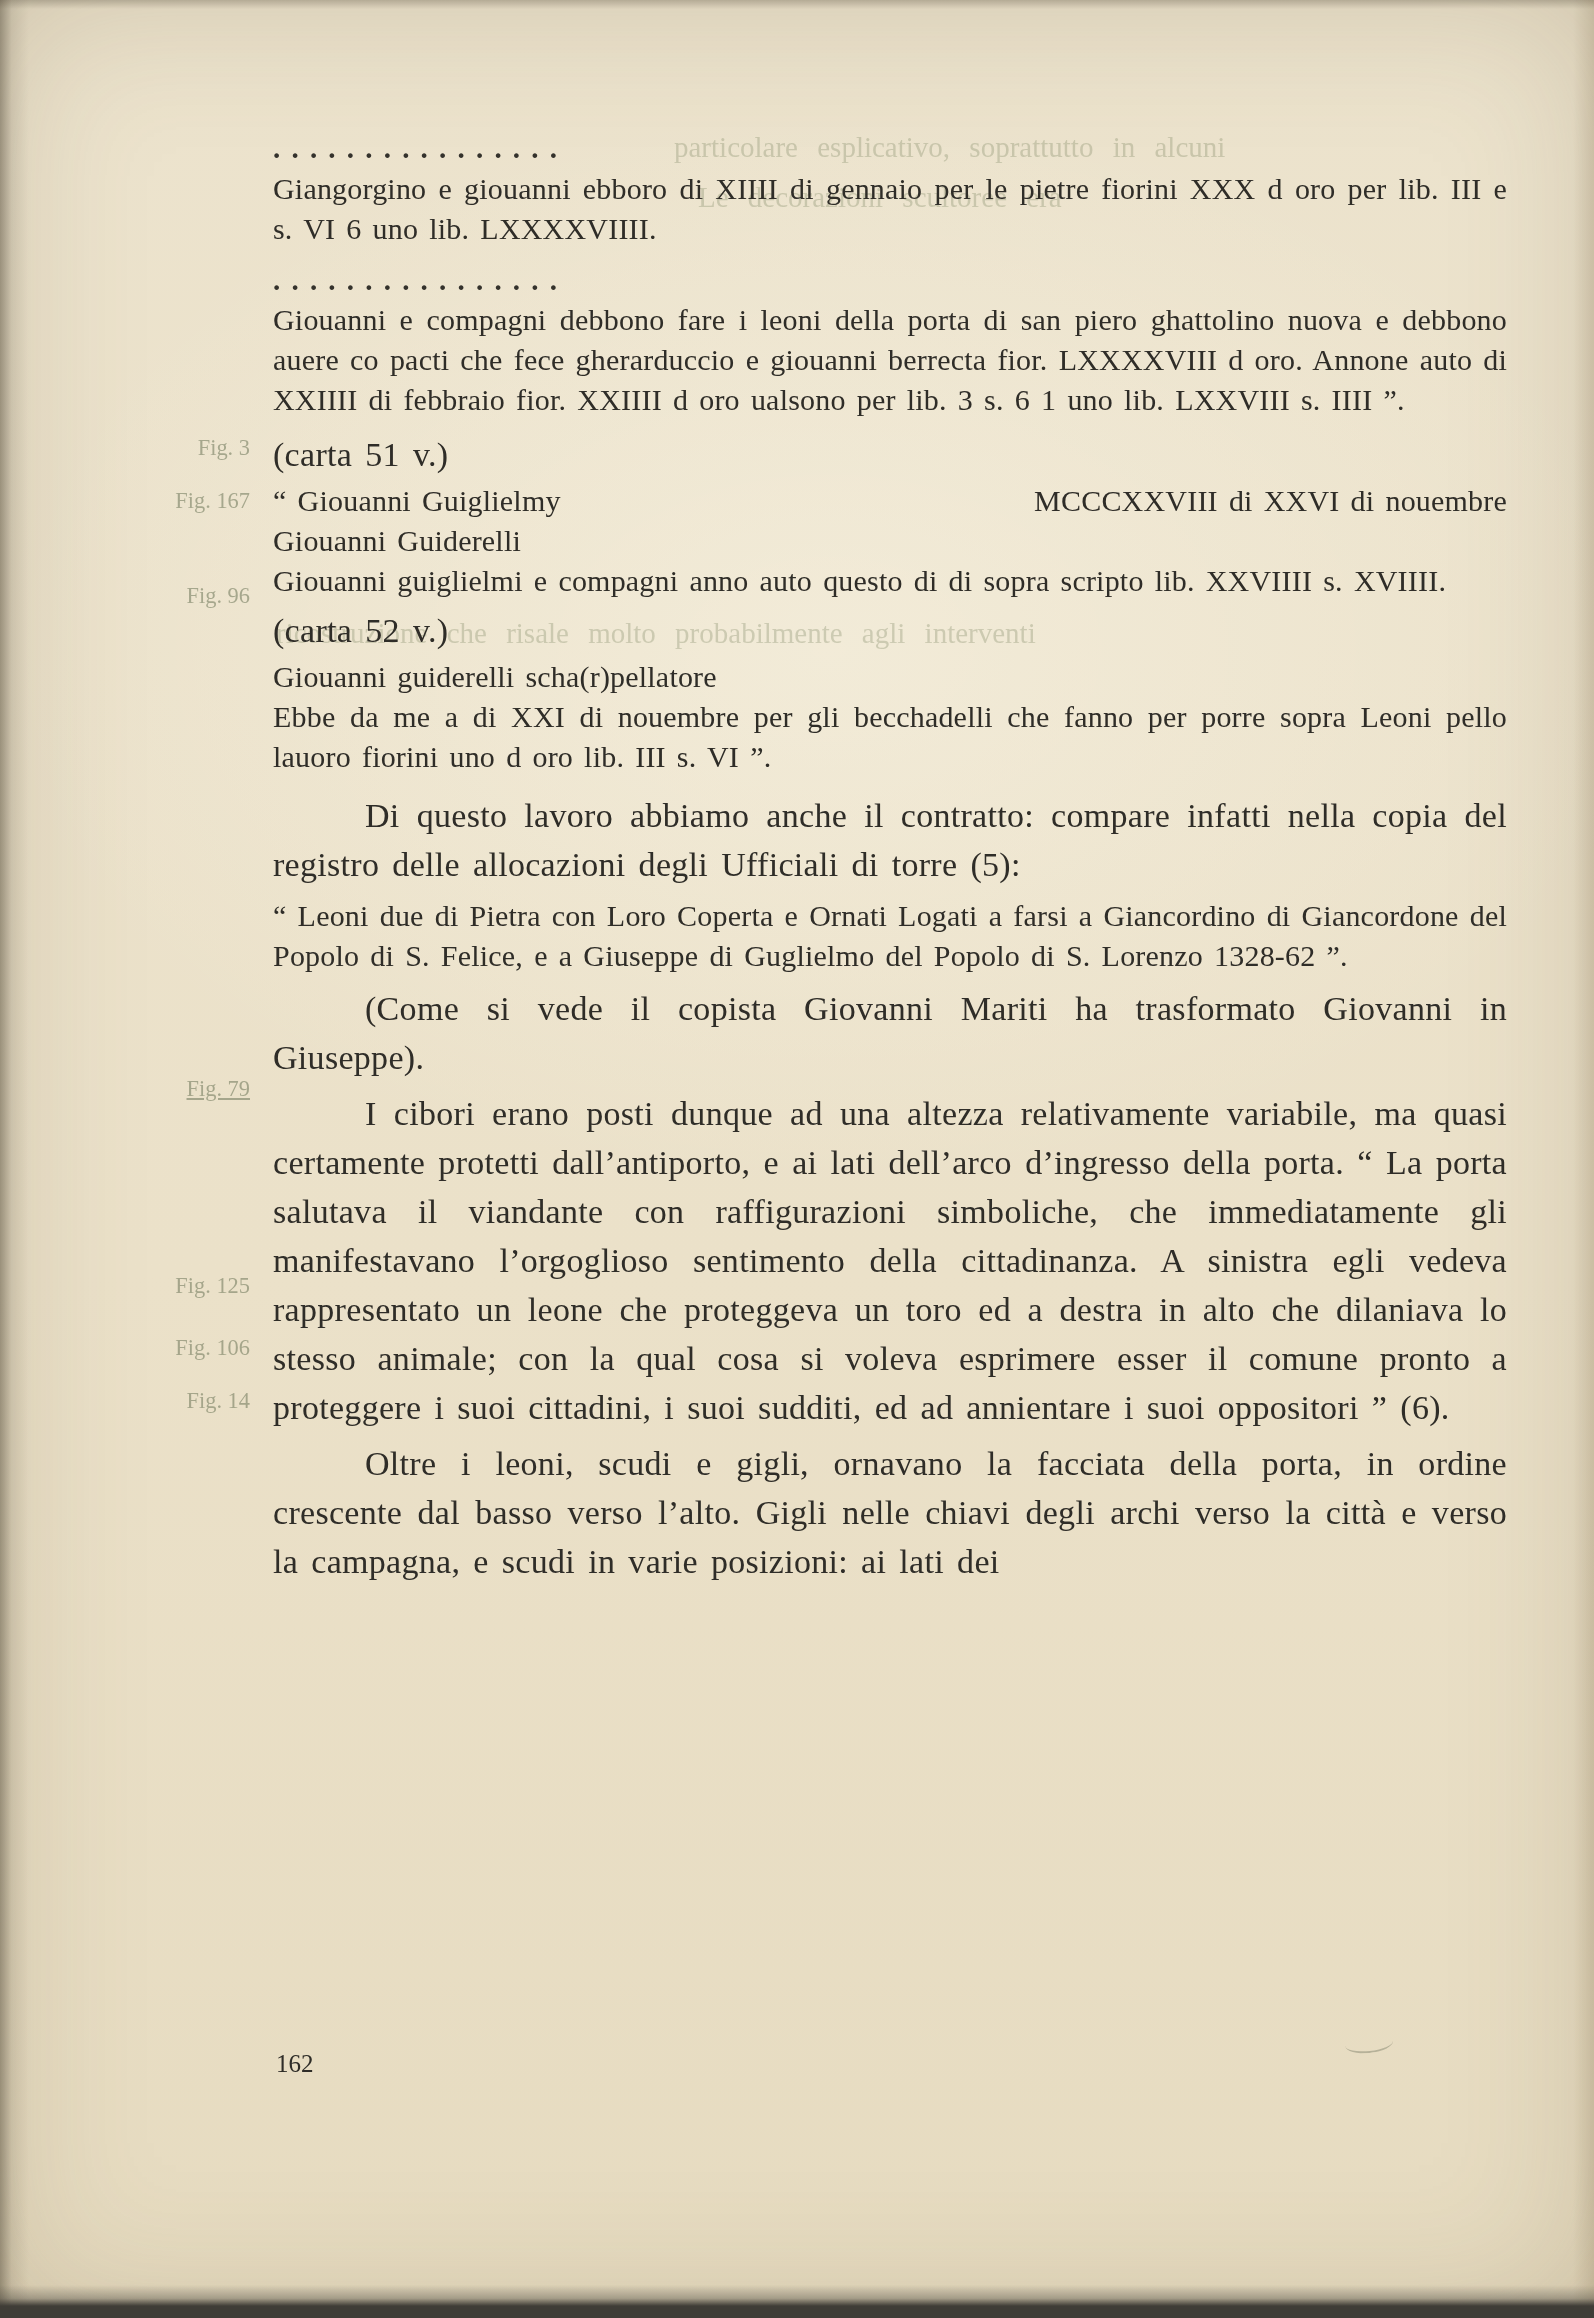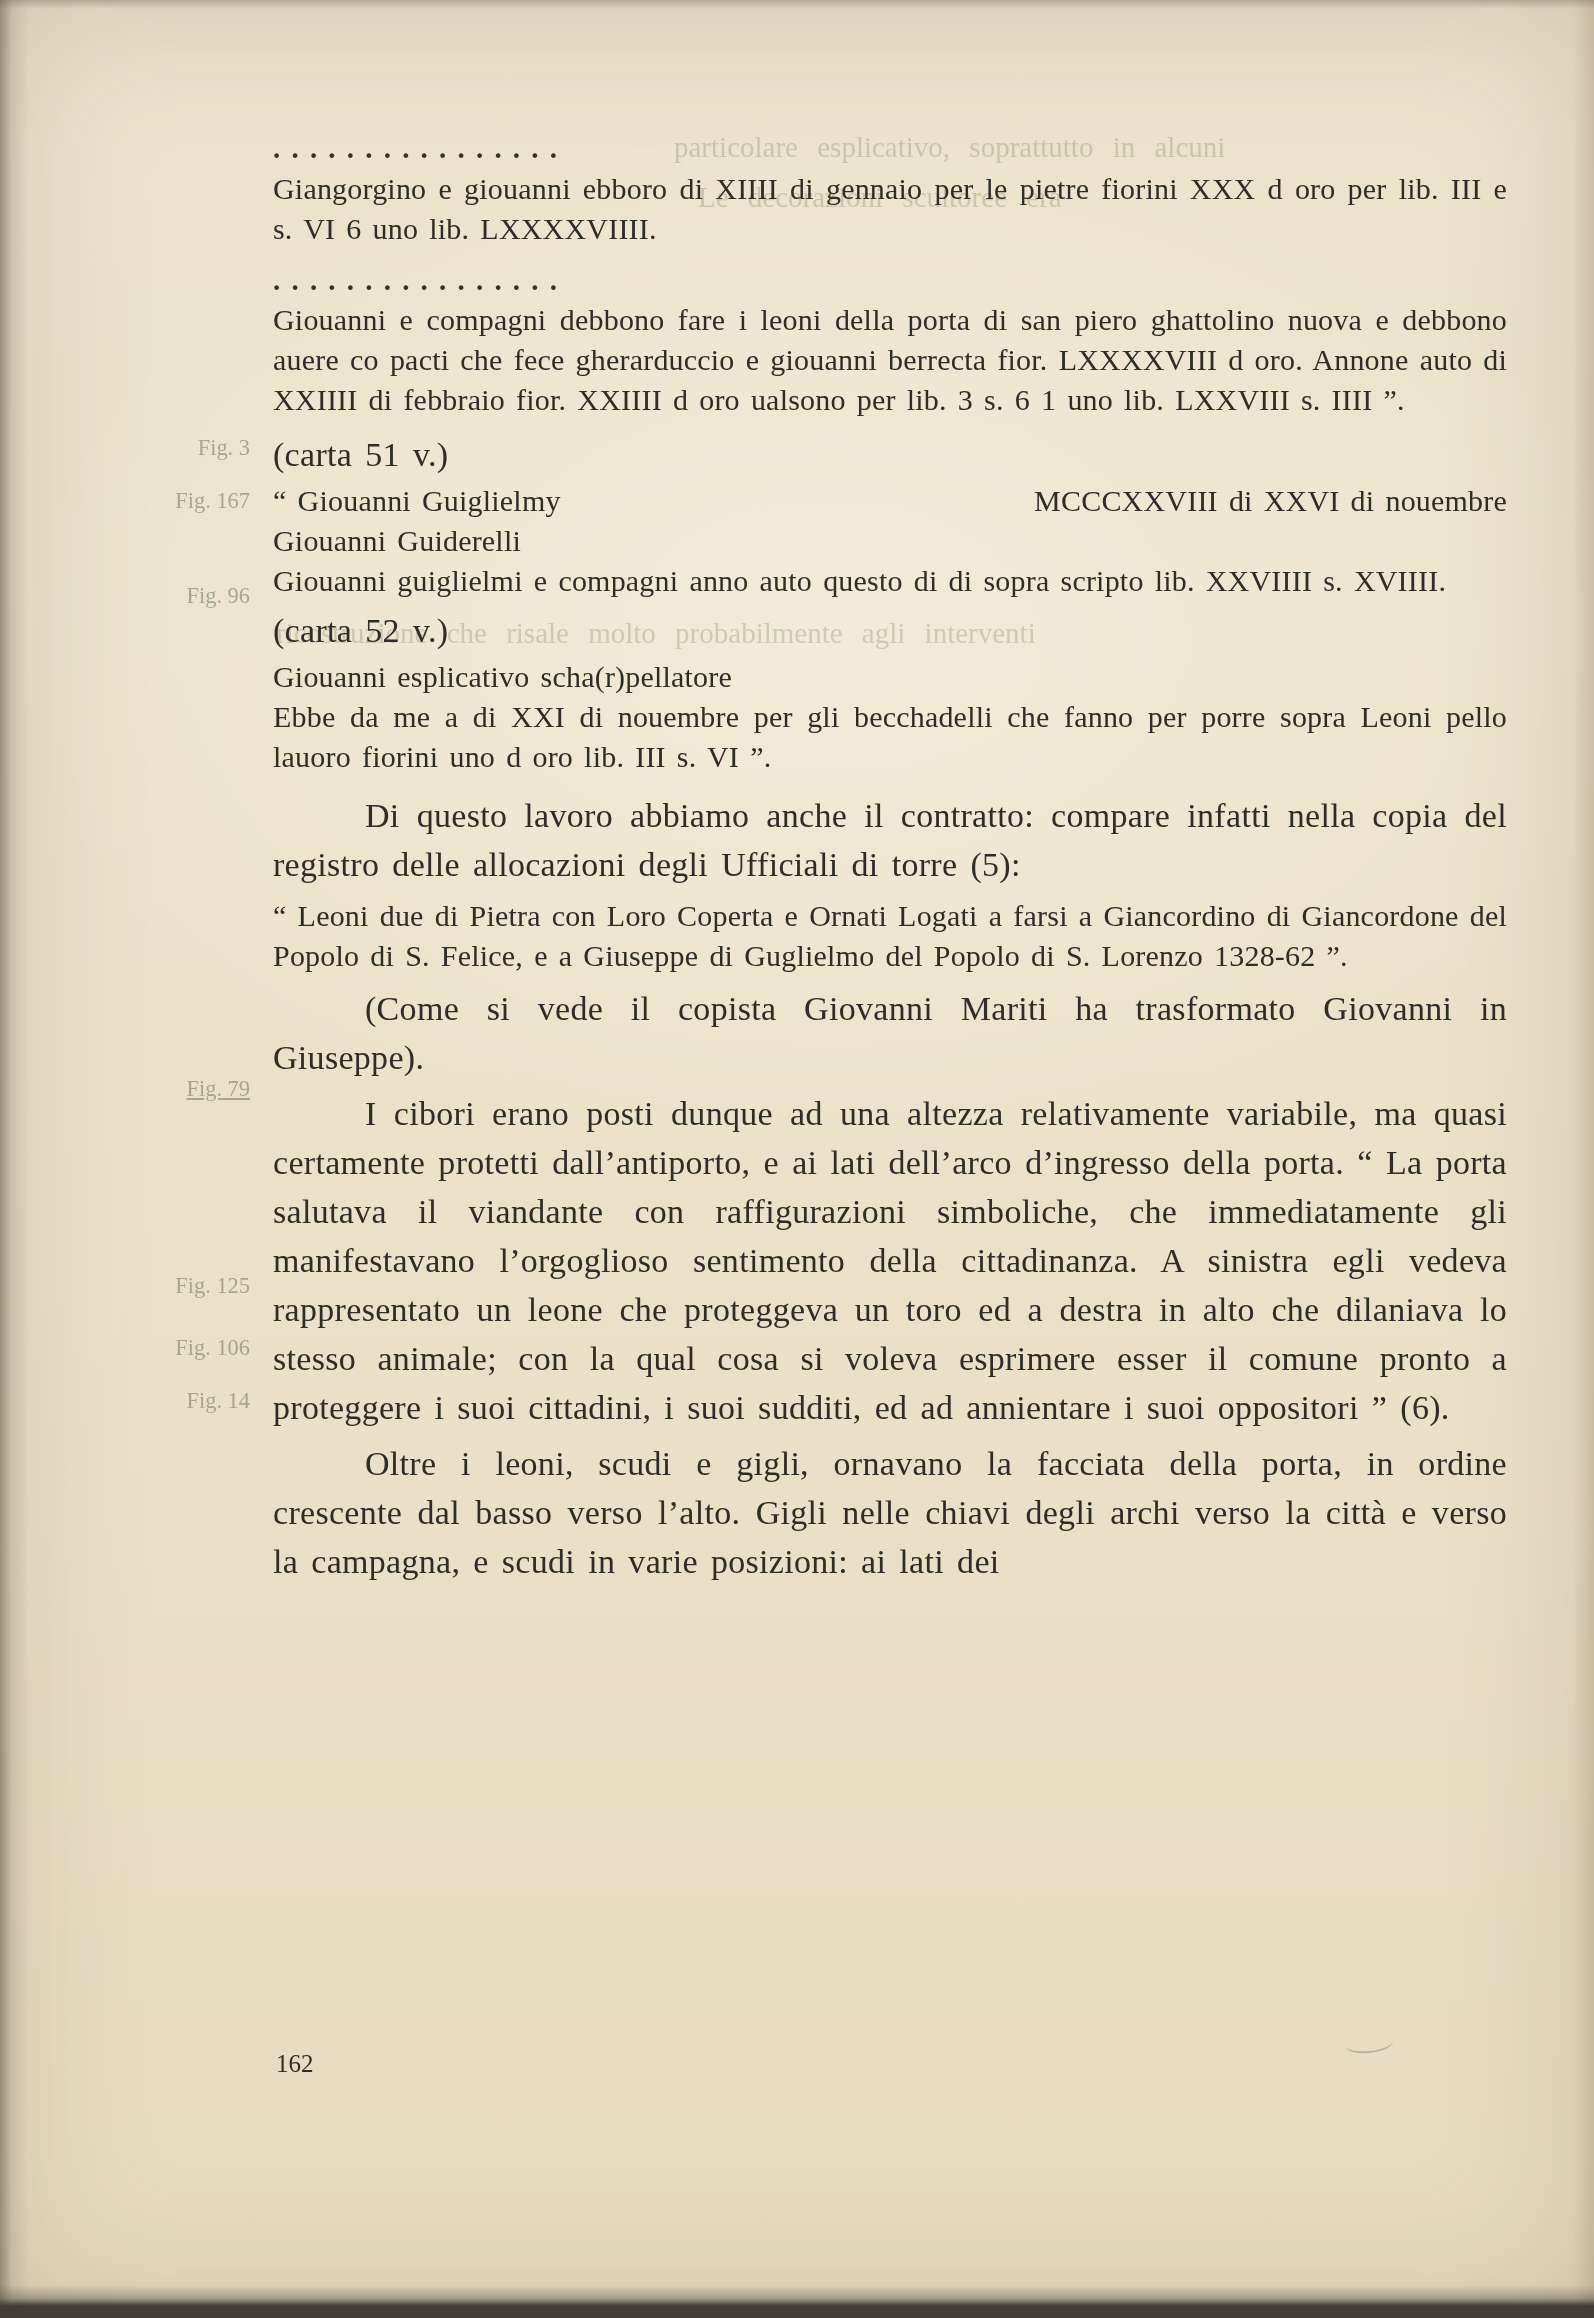--- a/index.html
+++ b/index.html
@@ -143,21 +143,21 @@
 
     <div class="small split">
       <span>“ Giouanni Guiglielmy</span>
       <span>MCCCXXVIII di XXVI di nouembre</span>
     </div>
     <p class="small">Giouanni Guiderelli</p>
     <p class="small mb6">Giouanni guiglielmi e compagni anno auto questo di di sopra scripto lib. XXVIIII s. XVIIII.</p>
 
     <p class="body mb2">(carta 52 v.)</p>
 
-    <p class="small">Giouanni esplicativo scha(r)pellatore</p>
+    <p class="small">Giouanni guiderelli scha(r)pellatore</p>
     <p class="small mb16">Ebbe da me a di XXI di nouembre per gli becchadelli che fanno per porre sopra Leoni pello lauoro fiorini uno d oro lib. III s. VI ”.</p>
 
     <p class="body indent mb8">Di questo lavoro abbiamo anche il contratto: compare infatti nella copia del registro delle allocazioni degli Ufficiali di torre (5):</p>
 
     <p class="small mb10">“ Leoni due di Pietra con Loro Coperta e Ornati Logati a farsi a Giancordino di Giancordone del Popolo di S. Felice, e a Giuseppe di Guglielmo del Popolo di S. Lorenzo 1328-62 ”.</p>
 
     <p class="body indent mb8">(Come si vede il copista Giovanni Mariti ha trasformato Giovanni in Giuseppe).</p>
 
     <p class="body indent mb8">I cibori erano posti dunque ad una altezza relativamente variabile, ma quasi certamente protetti dall’antiporto, e ai lati dell’arco d’ingresso della porta. “ La porta salutava il viandante con raffigurazioni simboliche, che immediatamente gli manifestavano l’orgoglioso sentimento della cittadinanza. A sinistra egli vedeva rappresentato un leone che proteggeva un toro ed a destra in alto che dilaniava lo stesso animale; con la qual cosa si voleva esprimere esser il comune pronto a proteggere i suoi cittadini, i suoi sudditi, ed ad annientare i suoi oppositori ” (6).</p>
 

